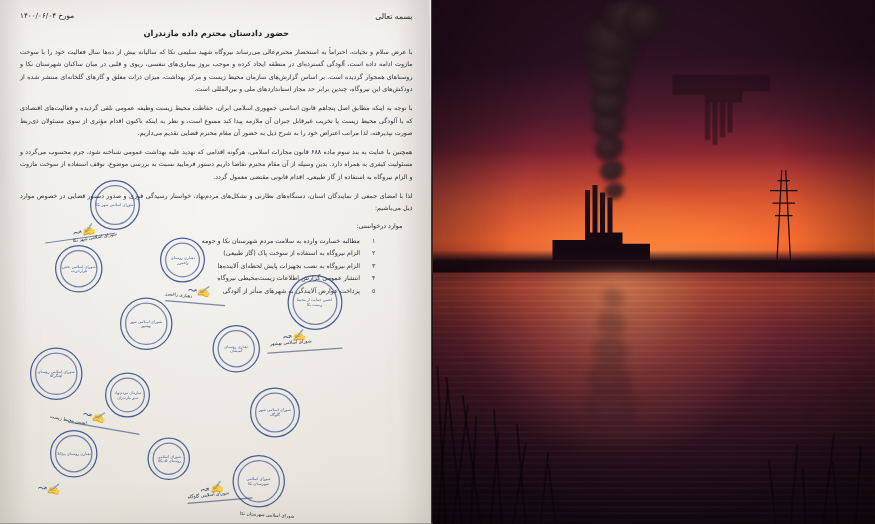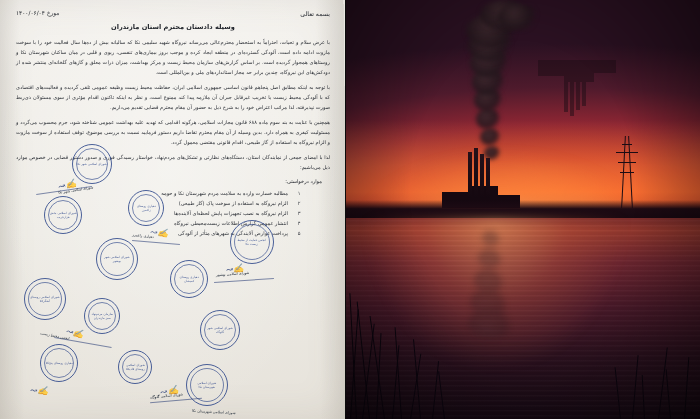--- a/index.html
+++ b/index.html
@@ -382,21 +382,21 @@
   <div class="doc-panel">
     <div class="paper"></div>
 
     <div class="doc-inner">
 
       <div class="doc-topline">
         <div class="t-right">بسمه تعالی</div>
         <div class="t-left">مورخ ۱۴۰۰/۰۶/۰۴</div>
       </div>
 
-      <div class="doc-addressee">وسیله دادستان محترم استان مازندران</div>
+      <div class="doc-addressee">حضور دادستان محترم داده مازندران</div>
 
       <div class="doc-body">
         <p>با عرض سلام و تحیات، احتراماً به استحضار محترم‌عالی می‌رساند نیروگاه شهید سلیمی نکا که سالیانه بیش از ده‌ها سال فعالیت خود را با سوخت مازوت ادامه داده است، آلودگی گسترده‌ای در منطقه ایجاد کرده و موجب بروز بیماری‌های تنفسی، ریوی و قلبی در میان ساکنان شهرستان نکا و روستاهای همجوار گردیده است. بر اساس گزارش‌های سازمان محیط زیست و مرکز بهداشت، میزان ذرات معلق و گازهای گلخانه‌ای منتشر شده از دودکش‌های این نیروگاه، چندین برابر حد مجاز استانداردهای ملی و بین‌المللی است.</p>
         <p>با توجه به اینکه مطابق اصل پنجاهم قانون اساسی جمهوری اسلامی ایران، حفاظت محیط زیست وظیفه عمومی تلقی گردیده و فعالیت‌های اقتصادی که با آلودگی محیط زیست یا تخریب غیرقابل جبران آن ملازمه پیدا کند ممنوع است، و نظر به اینکه تاکنون اقدام مؤثری از سوی مسئولان ذی‌ربط صورت نپذیرفته، لذا مراتب اعتراض خود را به شرح ذیل به حضور آن مقام محترم قضایی تقدیم می‌داریم.</p>
         <p>همچنین با عنایت به بند سوم ماده ۶۸۸ قانون مجازات اسلامی، هرگونه اقدامی که تهدید علیه بهداشت عمومی شناخته شود، جرم محسوب می‌گردد و مسئولیت کیفری به همراه دارد. بدین وسیله از آن مقام محترم تقاضا داریم دستور فرمایید نسبت به بررسی موضوع، توقف استفاده از سوخت مازوت و الزام نیروگاه به استفاده از گاز طبیعی، اقدام قانونی مقتضی معمول گردد.</p>
         <p>لذا با امضای جمعی از نمایندگان استان، دستگاه‌های نظارتی و تشکل‌های مردم‌نهاد، خواستار رسیدگی فوری و صدور دستور قضایی در خصوص موارد ذیل می‌باشیم:</p>
       </div>
 
       <div class="doc-sublabel">موارد درخواستی:</div>
 

